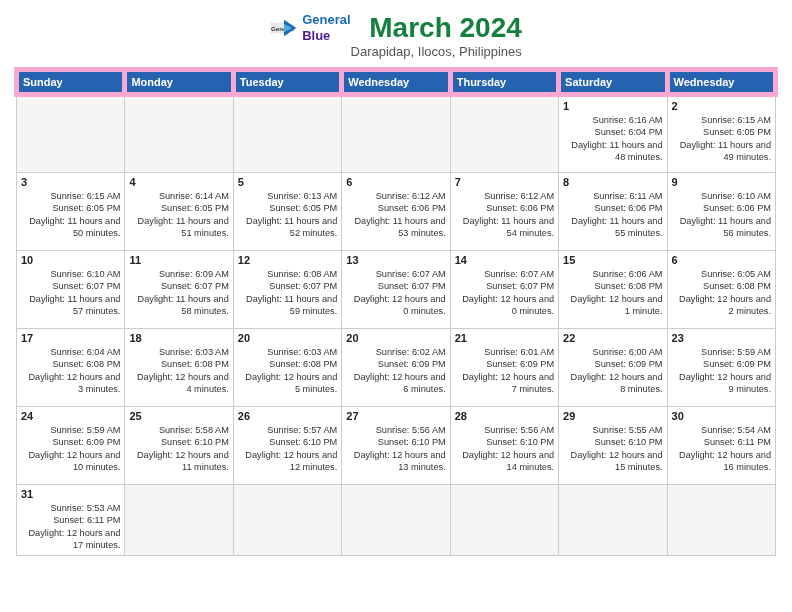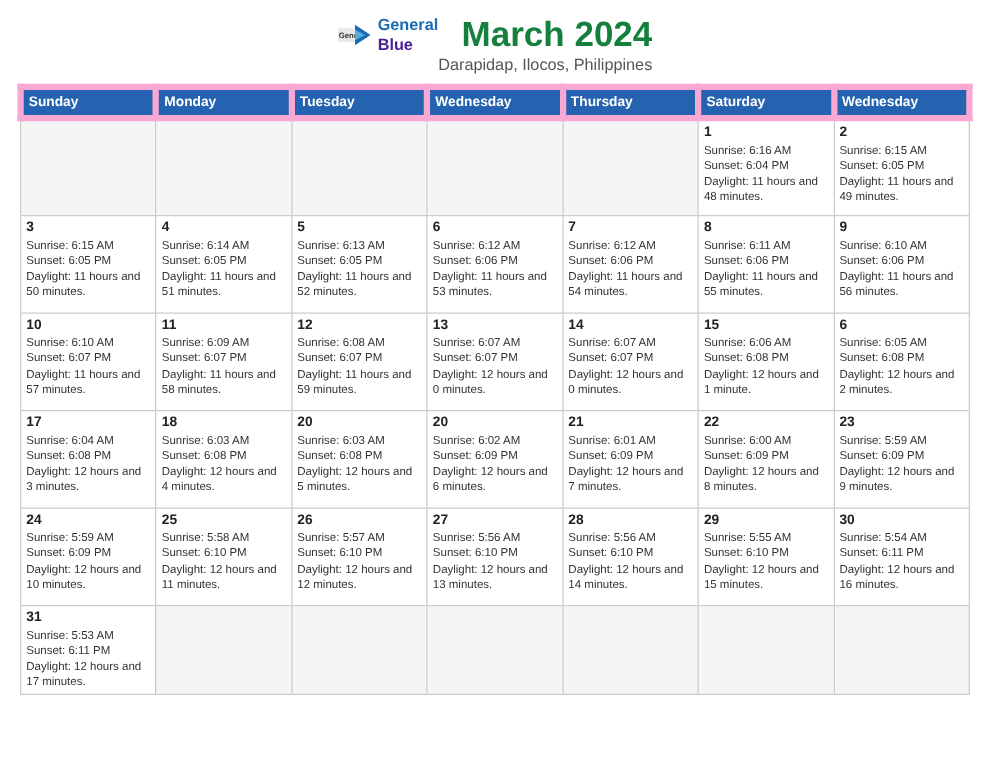--- a/index.html
+++ b/index.html
@@ -85,20 +85,21 @@
     .day-num {
       font-size: 11px;
       font-weight: bold;
       color: #222;
       display: block;
       margin-bottom: 2px;
     }
     .day-info {
       line-height: 1.35;
       color: #333;
+      text-align: right;
     }
   </style>
 </head>
 <body>
 
 <div class="page">
   <div class="header">
     <div class="logo">
       <svg class="logo-icon" viewBox="0 0 40 32" xmlns="http://www.w3.org/2000/svg">
         <rect x="0" y="8" width="20" height="16" fill="#e8e8e8" rx="2"></rect>

